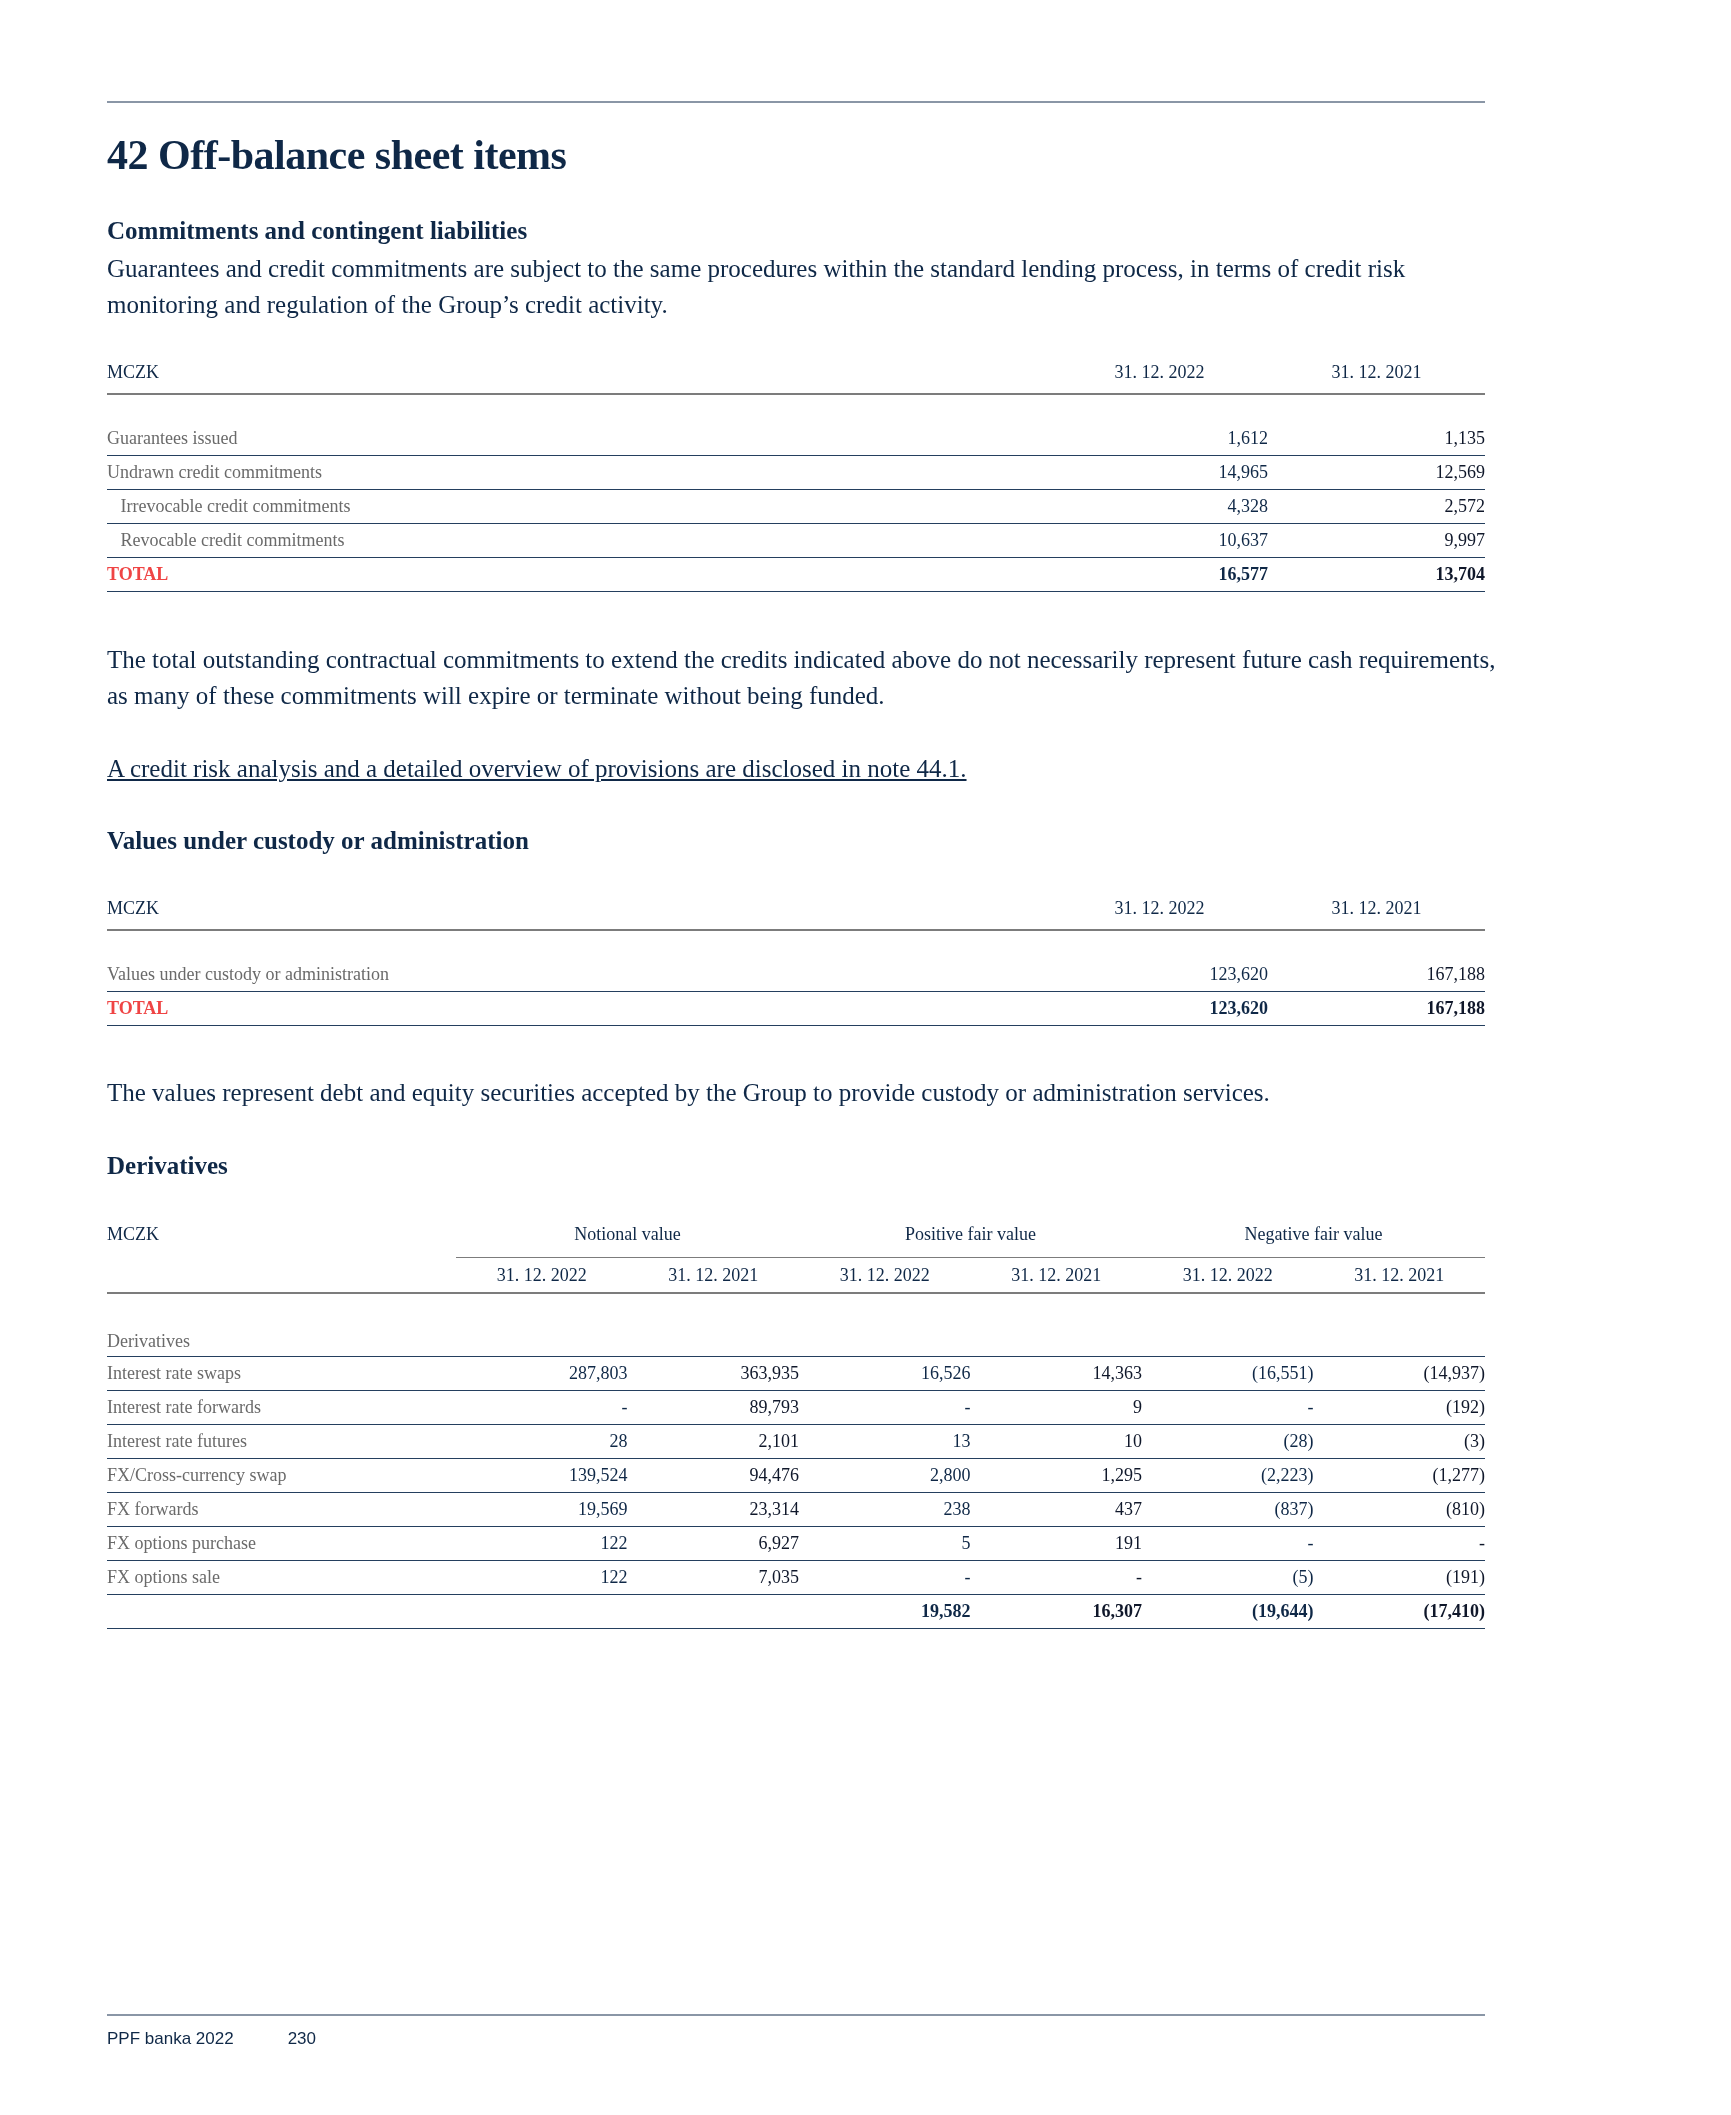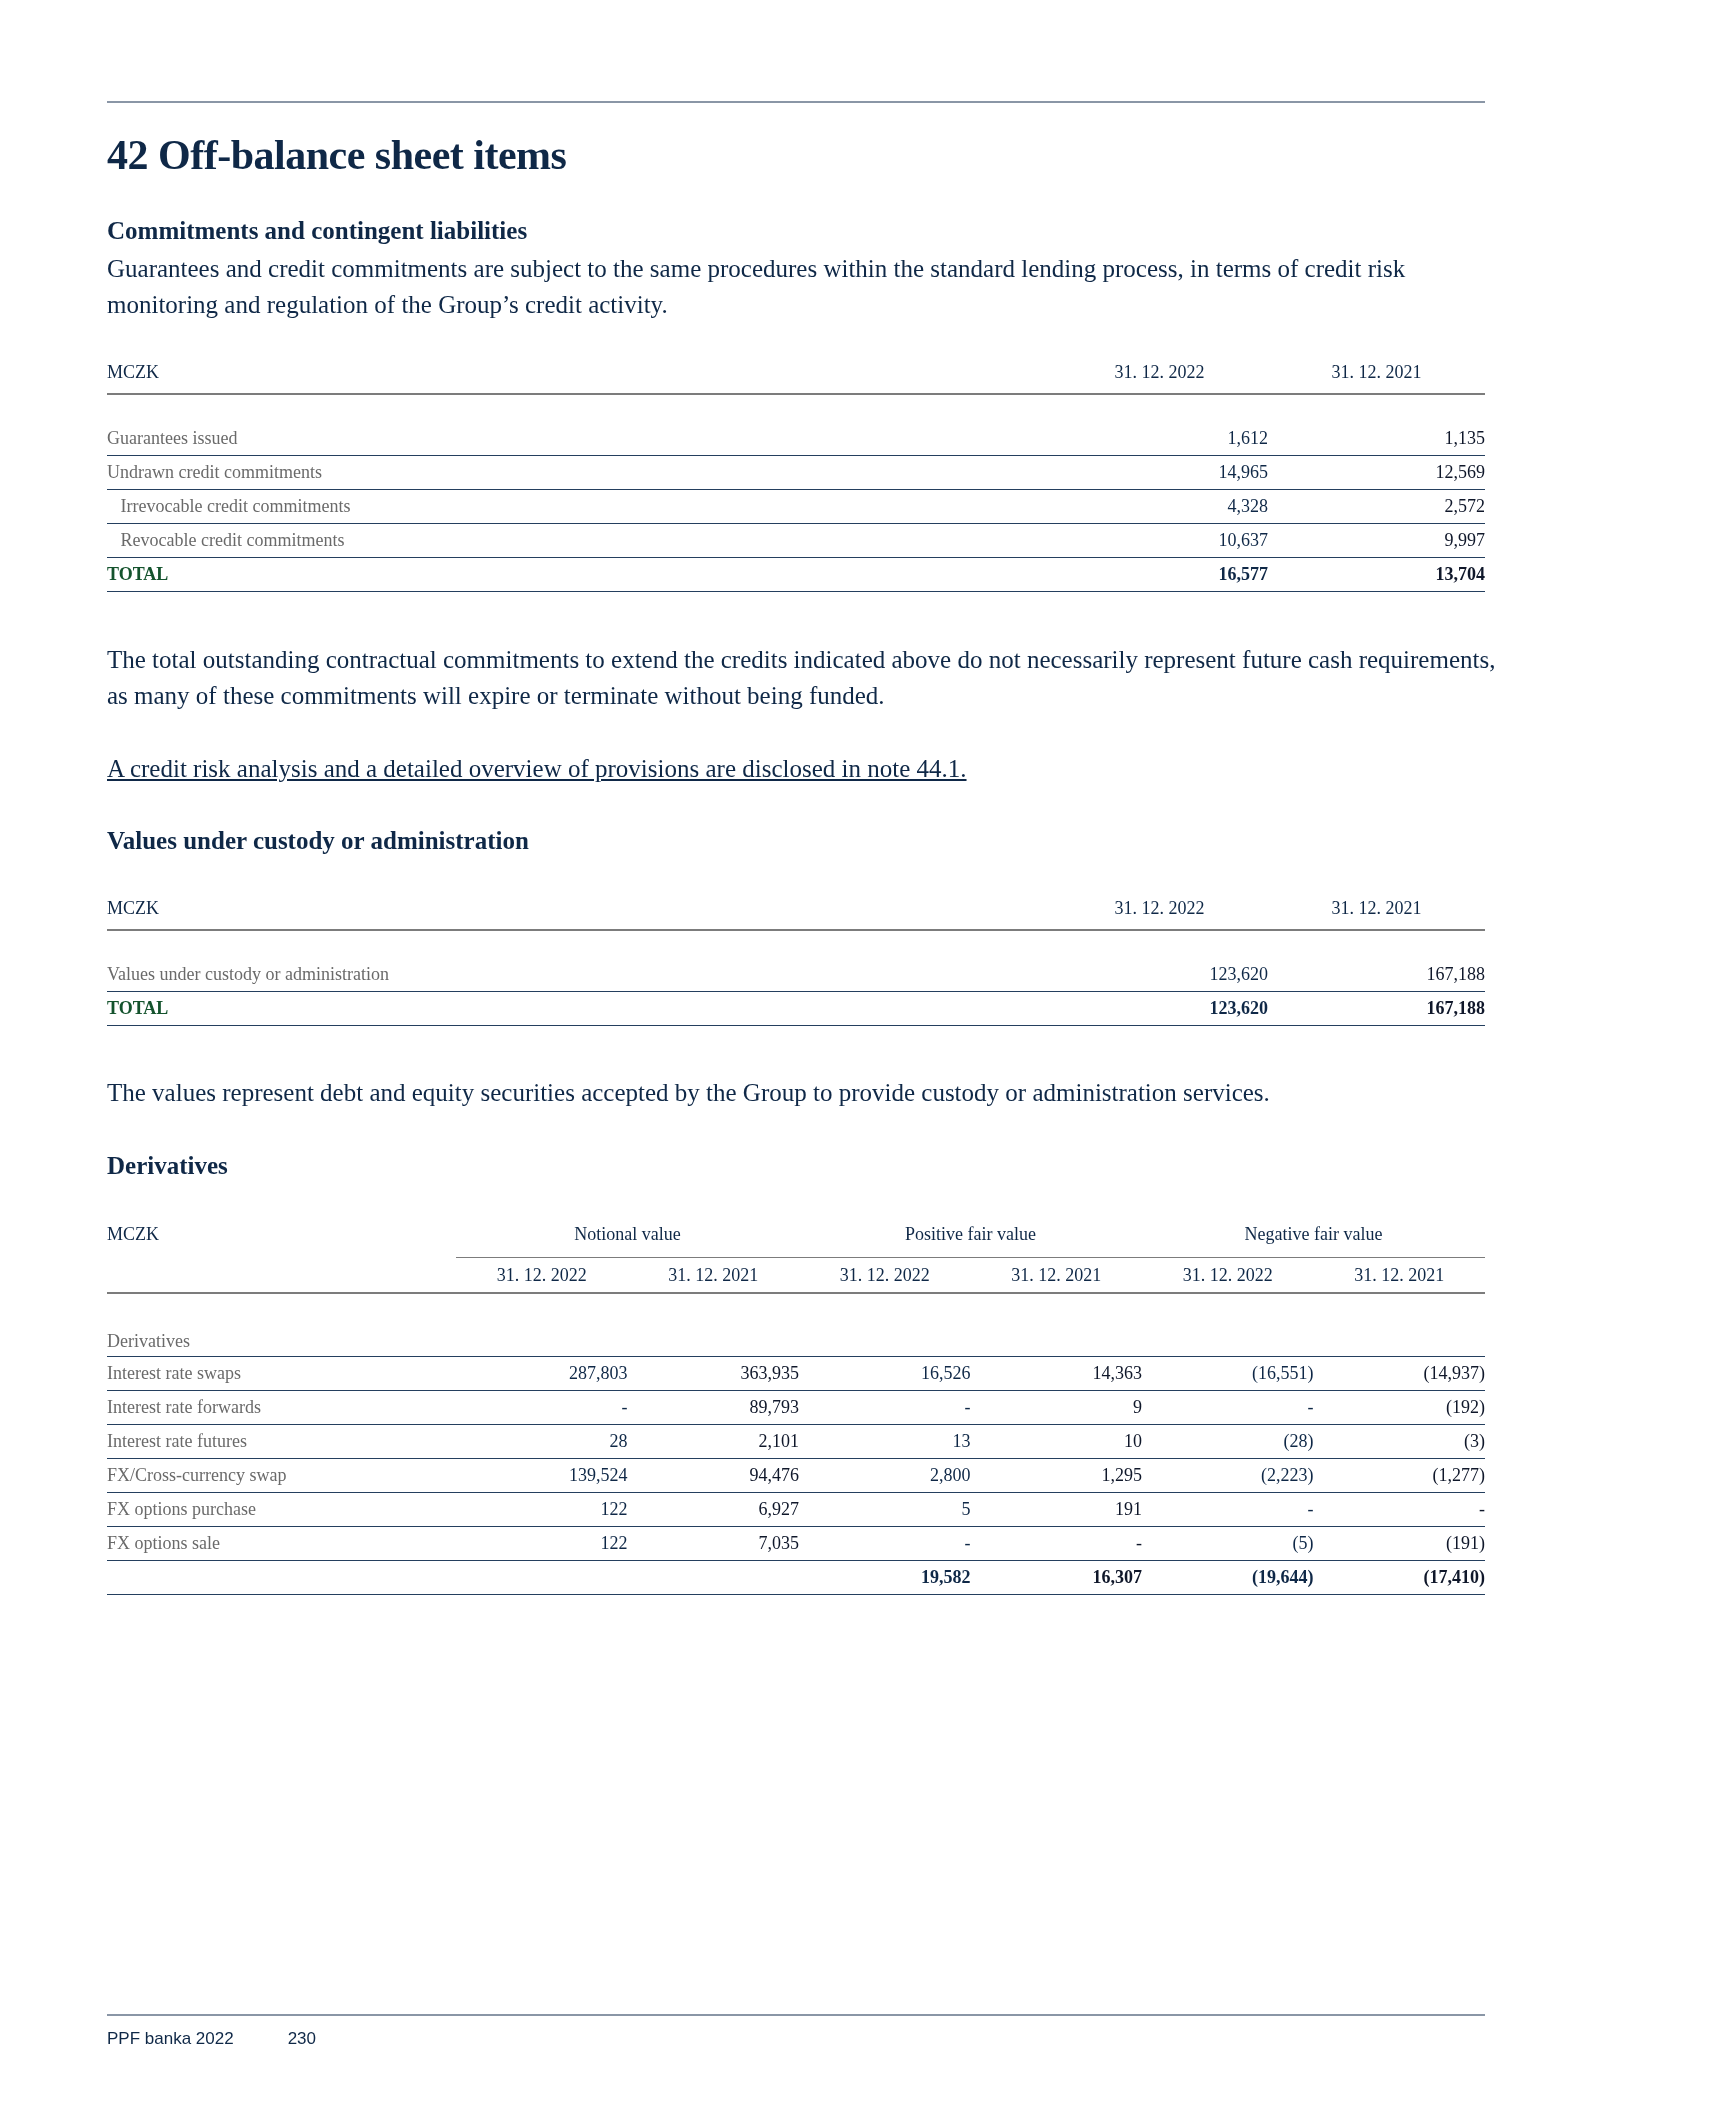--- a/index.html
+++ b/index.html
@@ -14,21 +14,21 @@
   th { font-weight: normal; color: #0f2847; text-align: center; }
   th.first { text-align: left; }
   tr.head th { border-bottom: 2.7px solid #7c7c7c; height: 31px; vertical-align: top; }
   tr.spacer td { height: 27px; }
   td { text-align: right; border-bottom: 1.8px solid #243f5e; vertical-align: middle; }
   td.label { text-align: left; color: #6a6a6a; }
   td.label.indent { padding-left: 13.6px; }
   td.cur { color: #0f2847; margin-top: 19px; }
   td.prev { color: #0f172a; }
   tr.total td { font-weight: bold; }
-  tr.total td.label { color: #14532d; }
+  tr.total td.label { color: #ef4444; }
   .col-val { width: 217px; }
   
   .deriv th.group { text-align: center; border-bottom: 1.8px solid #7c7c7c; height: 33px; vertical-align: top; }
   .deriv th.group-gap { border-bottom: none; }
   .deriv tr.sub th { border-bottom: 2.7px solid #7c7c7c; height: 34px; vertical-align: middle; }
   .deriv td { height: 33px; }
   .deriv tr.section td { border-bottom: 1.8px solid #243f5e; height: 36px; vertical-align: bottom; padding-bottom: 3.6px; }
   .footer-rule { position: absolute; left: 0; top: 2014px; width: 1378px; height: 1.8px; background: #8a96a6; }
   .footer { position: absolute; left: 0; top: 2029px; font-family: "Liberation Sans", sans-serif; font-size: 17px; color: #0f2847; white-space: nowrap; }
   .footer .page-num { margin-left: 54px; }
@@ -189,20 +189,29 @@
         <tr>
           <td class="label">FX/Cross-currency swap</td>
           <td class="cur">139,524</td>
           <td class="prev">94,476</td>
           <td class="cur">2,800</td>
           <td class="prev">1,295</td>
           <td class="cur">(2,223)</td>
           <td class="prev">(1,277)</td>
         </tr>
         <tr>
+          <td class="label">FX forwards</td>
+          <td class="cur">19,569</td>
+          <td class="prev">23,314</td>
+          <td class="cur">238</td>
+          <td class="prev">437</td>
+          <td class="cur">(837)</td>
+          <td class="prev">(810)</td>
+        </tr>
+        <tr>
           <td class="label">FX options purchase</td>
           <td class="cur">122</td>
           <td class="prev">6,927</td>
           <td class="cur">5</td>
           <td class="prev">191</td>
           <td class="cur">-</td>
           <td class="prev">-</td>
         </tr>
         <tr>
           <td class="label">FX options sale</td>

